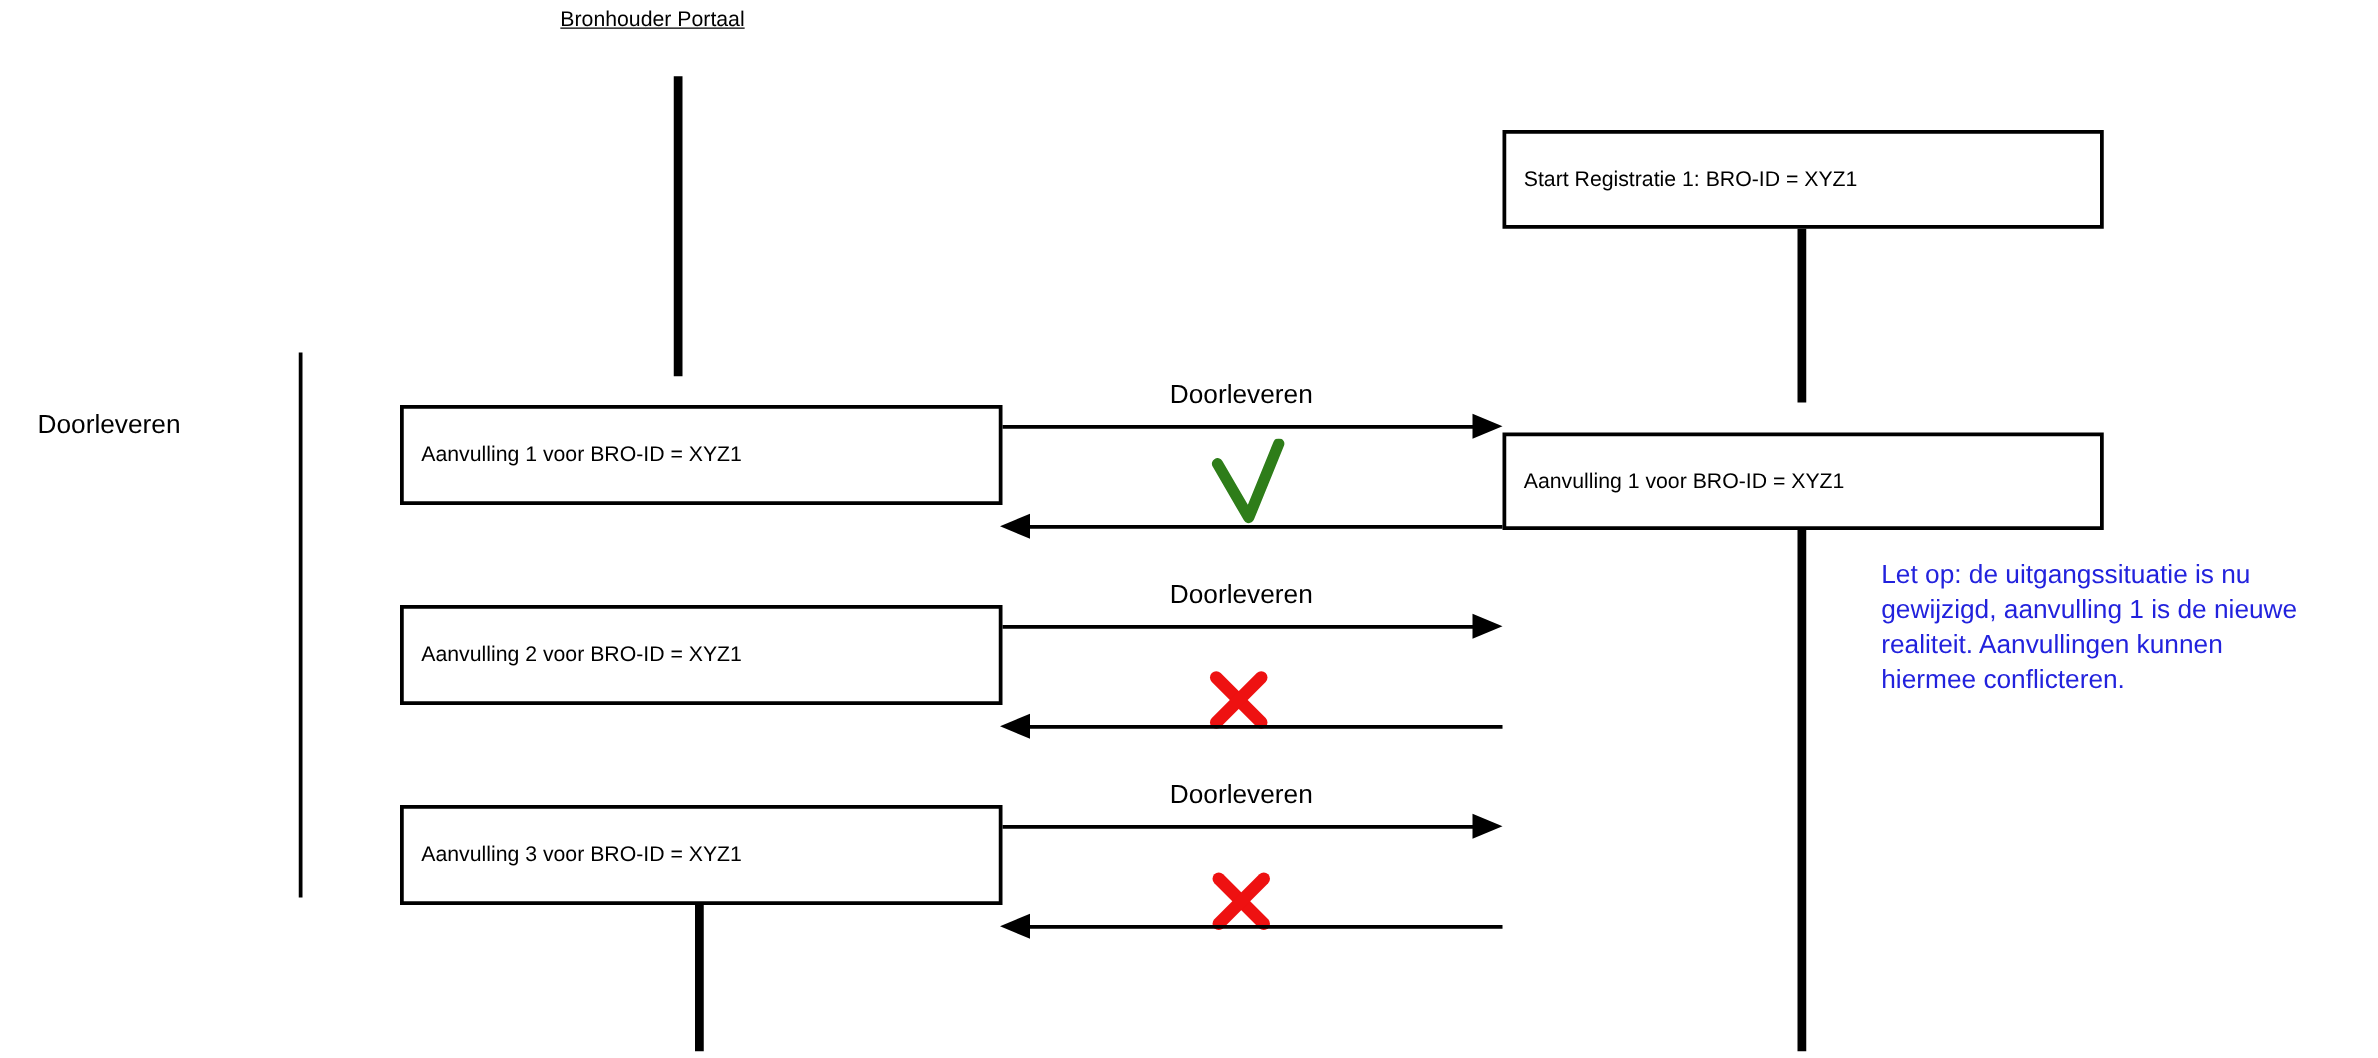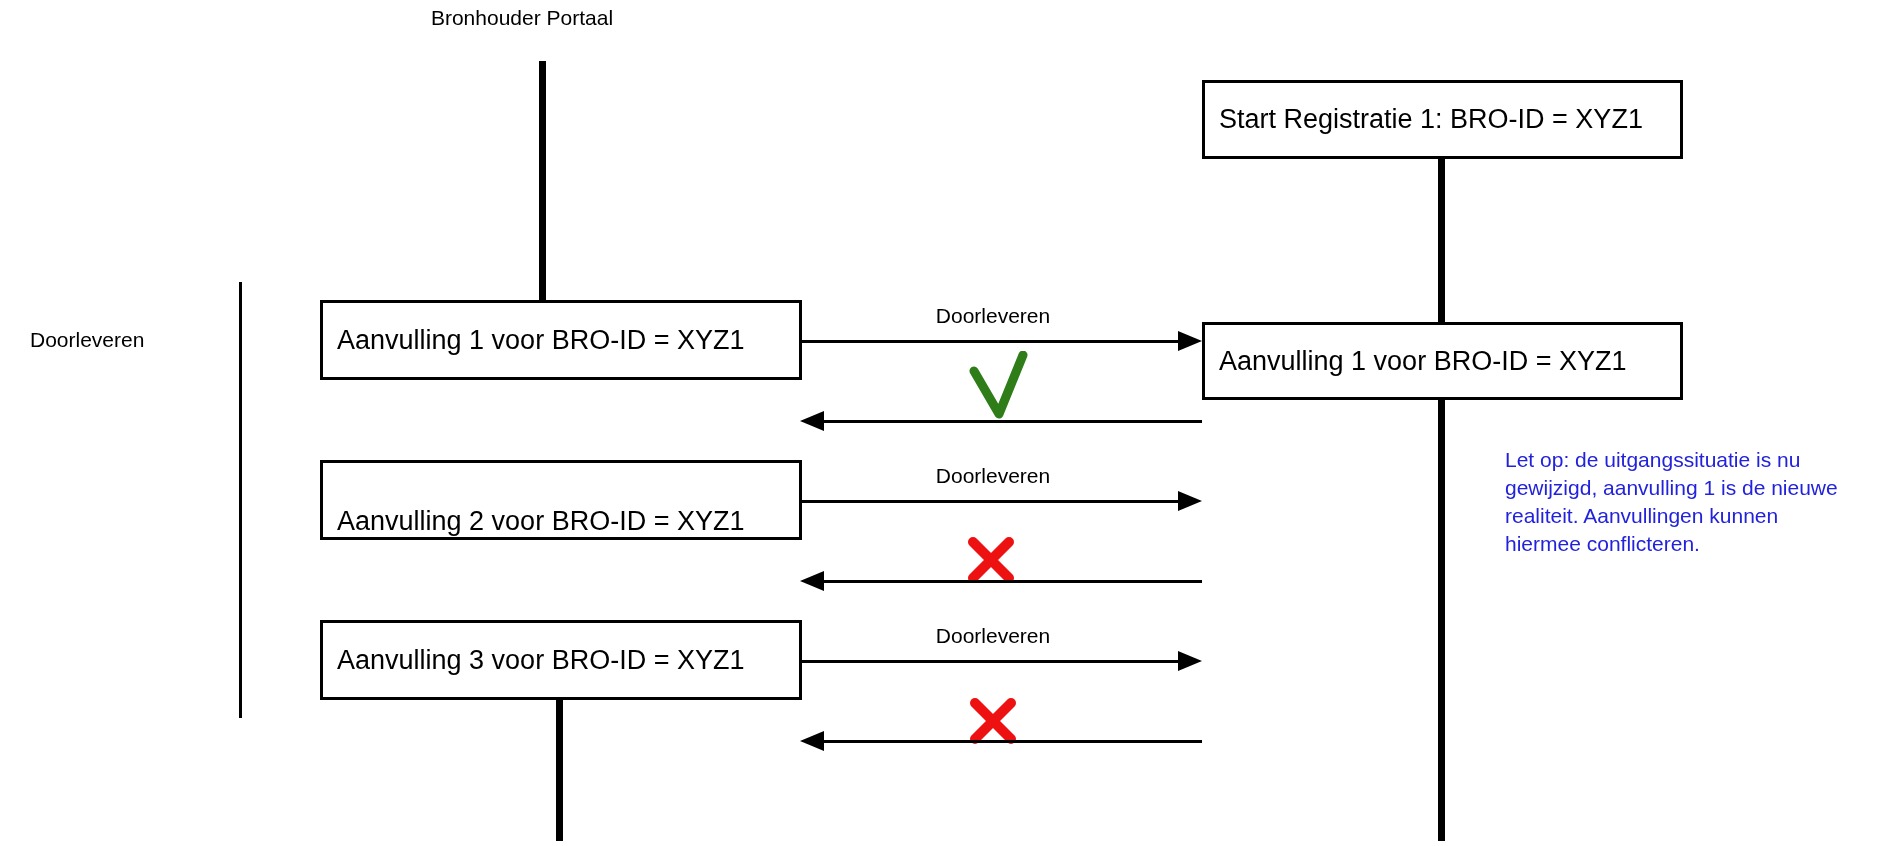--- a/index.html
+++ b/index.html
@@ -10,22 +10,23 @@
     background: #ffffff;
     font-family: "Liberation Sans", sans-serif;
     color: #000000;
     overflow: hidden;
   }
   .abs { position: absolute; }
 
   .actor-title {
     width: 340px;
     text-align: center;
-    font-size: 21px;
+    font-size: 17px;
     top: 6px;
+    text-decoration: underline;
   }
   .lifeline {
     width: 7px;
     background: #000000;
   }
   .bracket-line {
     width: 3px;
     background: #000000;
   }
   .phase-label {
@@ -33,22 +34,23 @@
   }
   .msg-box {
     box-sizing: border-box;
     width: 482px;
     height: 80px;
     border: 3px solid #000000;
     background: #ffffff;
     display: flex;
     align-items: center;
     padding-left: 14px;
-    font-size: 27px;
+    font-size: 17px;
     white-space: nowrap;
+    margin-top: 24px;
   }
   .arrow-line {
     height: 3px;
     background: #000000;
   }
   .arrowhead-right {
     width: 0; height: 0;
     border-left: 24px solid #000000;
     border-top: 10px solid transparent;
     border-bottom: 10px solid transparent;
@@ -97,21 +99,21 @@
   </div>
   <div class="abs arrow-label" style="left:843px; top:304px;">Doorleveren</div>
   <div class="abs arrow-line" style="left:802px; top:340px; width:378px;"></div>
   <div class="abs arrowhead-right" style="left:1178px; top:331px;"></div>
   <svg class="abs" style="left:966px; top:351px;" width="64" height="68" viewBox="0 0 64 68">
     <polyline points="8,20 33,63 57,4" fill="none" stroke-width="9" stroke-linecap="round" stroke-linejoin="round" stroke="#2e7d19"></polyline>
   </svg>
   <div class="abs arrow-line" style="left:822px; top:420px; width:380px;"></div>
   <div class="abs arrowhead-left" style="left:800px; top:411px;"></div>
 
-  <div class="abs msg-box" style="left:320px; top:460px;align-items:flex-end;">
+  <div class="abs msg-box" style="left:320px; top:460px;">
     <span>Aanvulling 2 voor BRO-ID = XYZ1</span>
   </div>
   <div class="abs arrow-label" style="left:843px; top:464px;">Doorleveren</div>
   <div class="abs arrow-line" style="left:802px; top:500px; width:378px;"></div>
   <div class="abs arrowhead-right" style="left:1178px; top:491px;"></div>
   <svg class="abs" style="left:967px; top:536px;" width="48" height="48" viewBox="0 0 48 48">
     <line x1="6" y1="6" x2="42" y2="42" stroke-width="10" stroke-linecap="round" stroke="#ee1111"></line>
     <line x1="42" y1="6" x2="6" y2="42" stroke-width="10" stroke-linecap="round" stroke="#ee1111"></line>
   </svg>
   <div class="abs arrow-line" style="left:822px; top:580px; width:380px;"></div>

